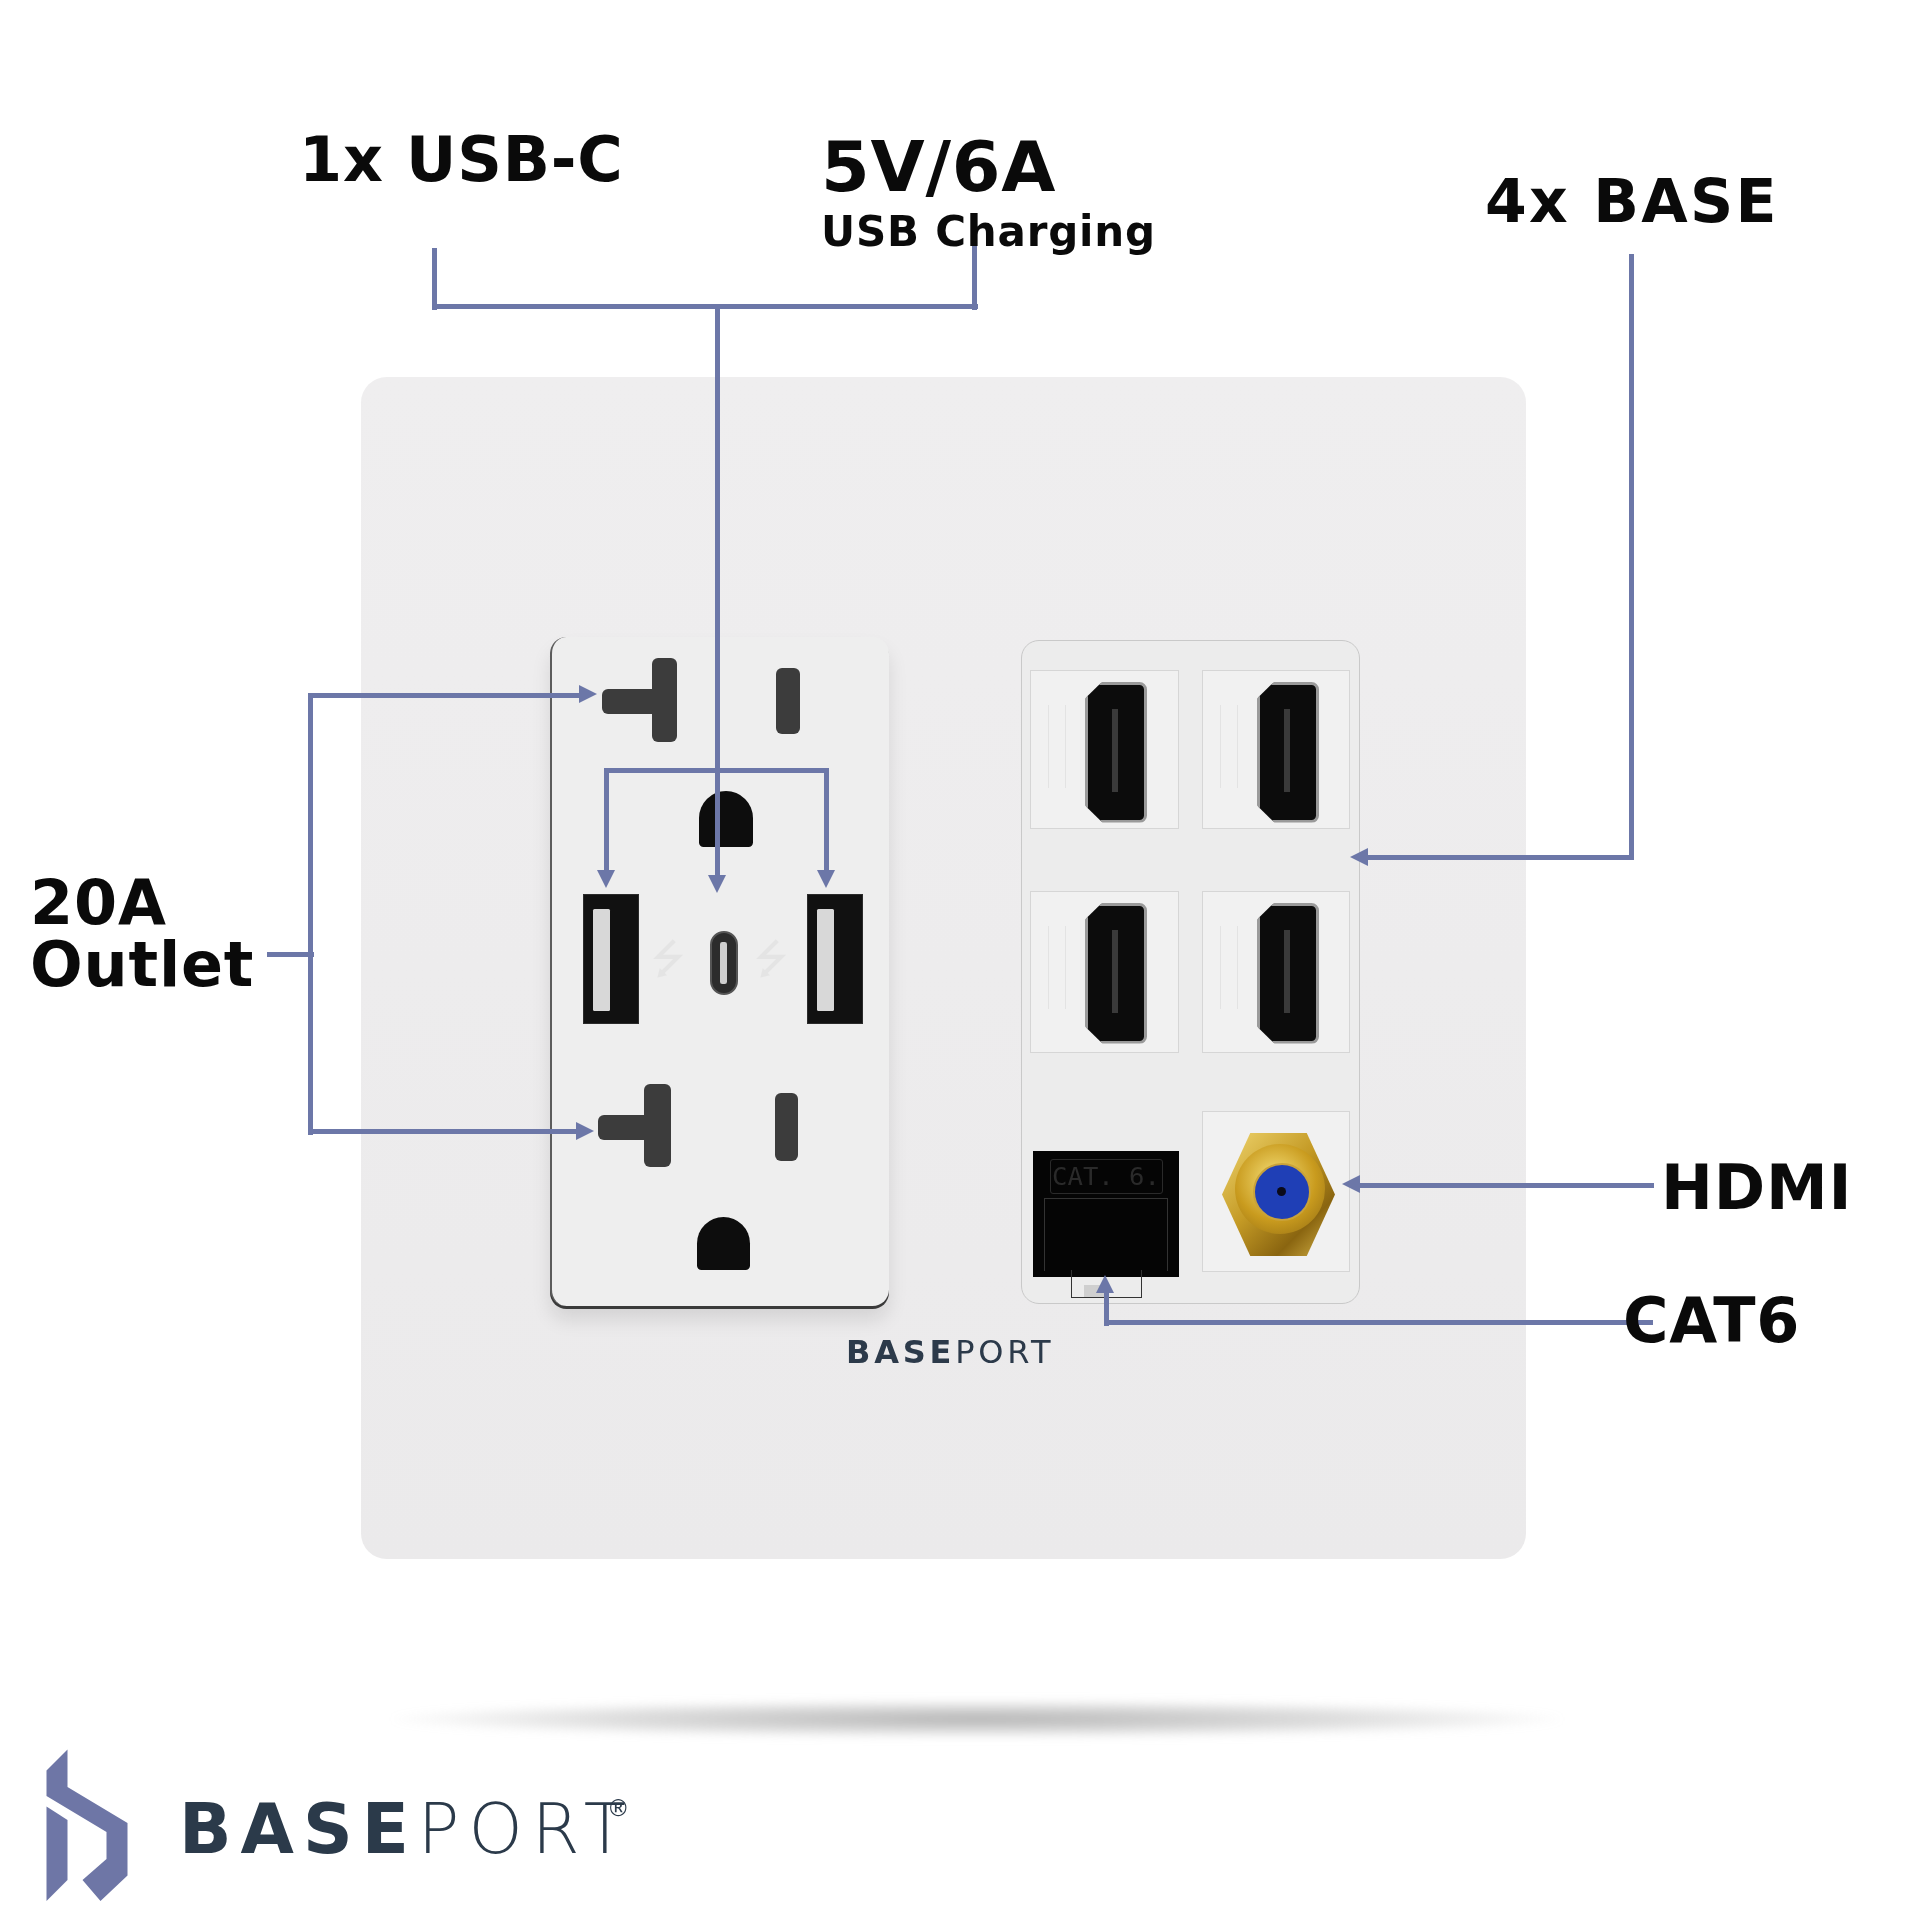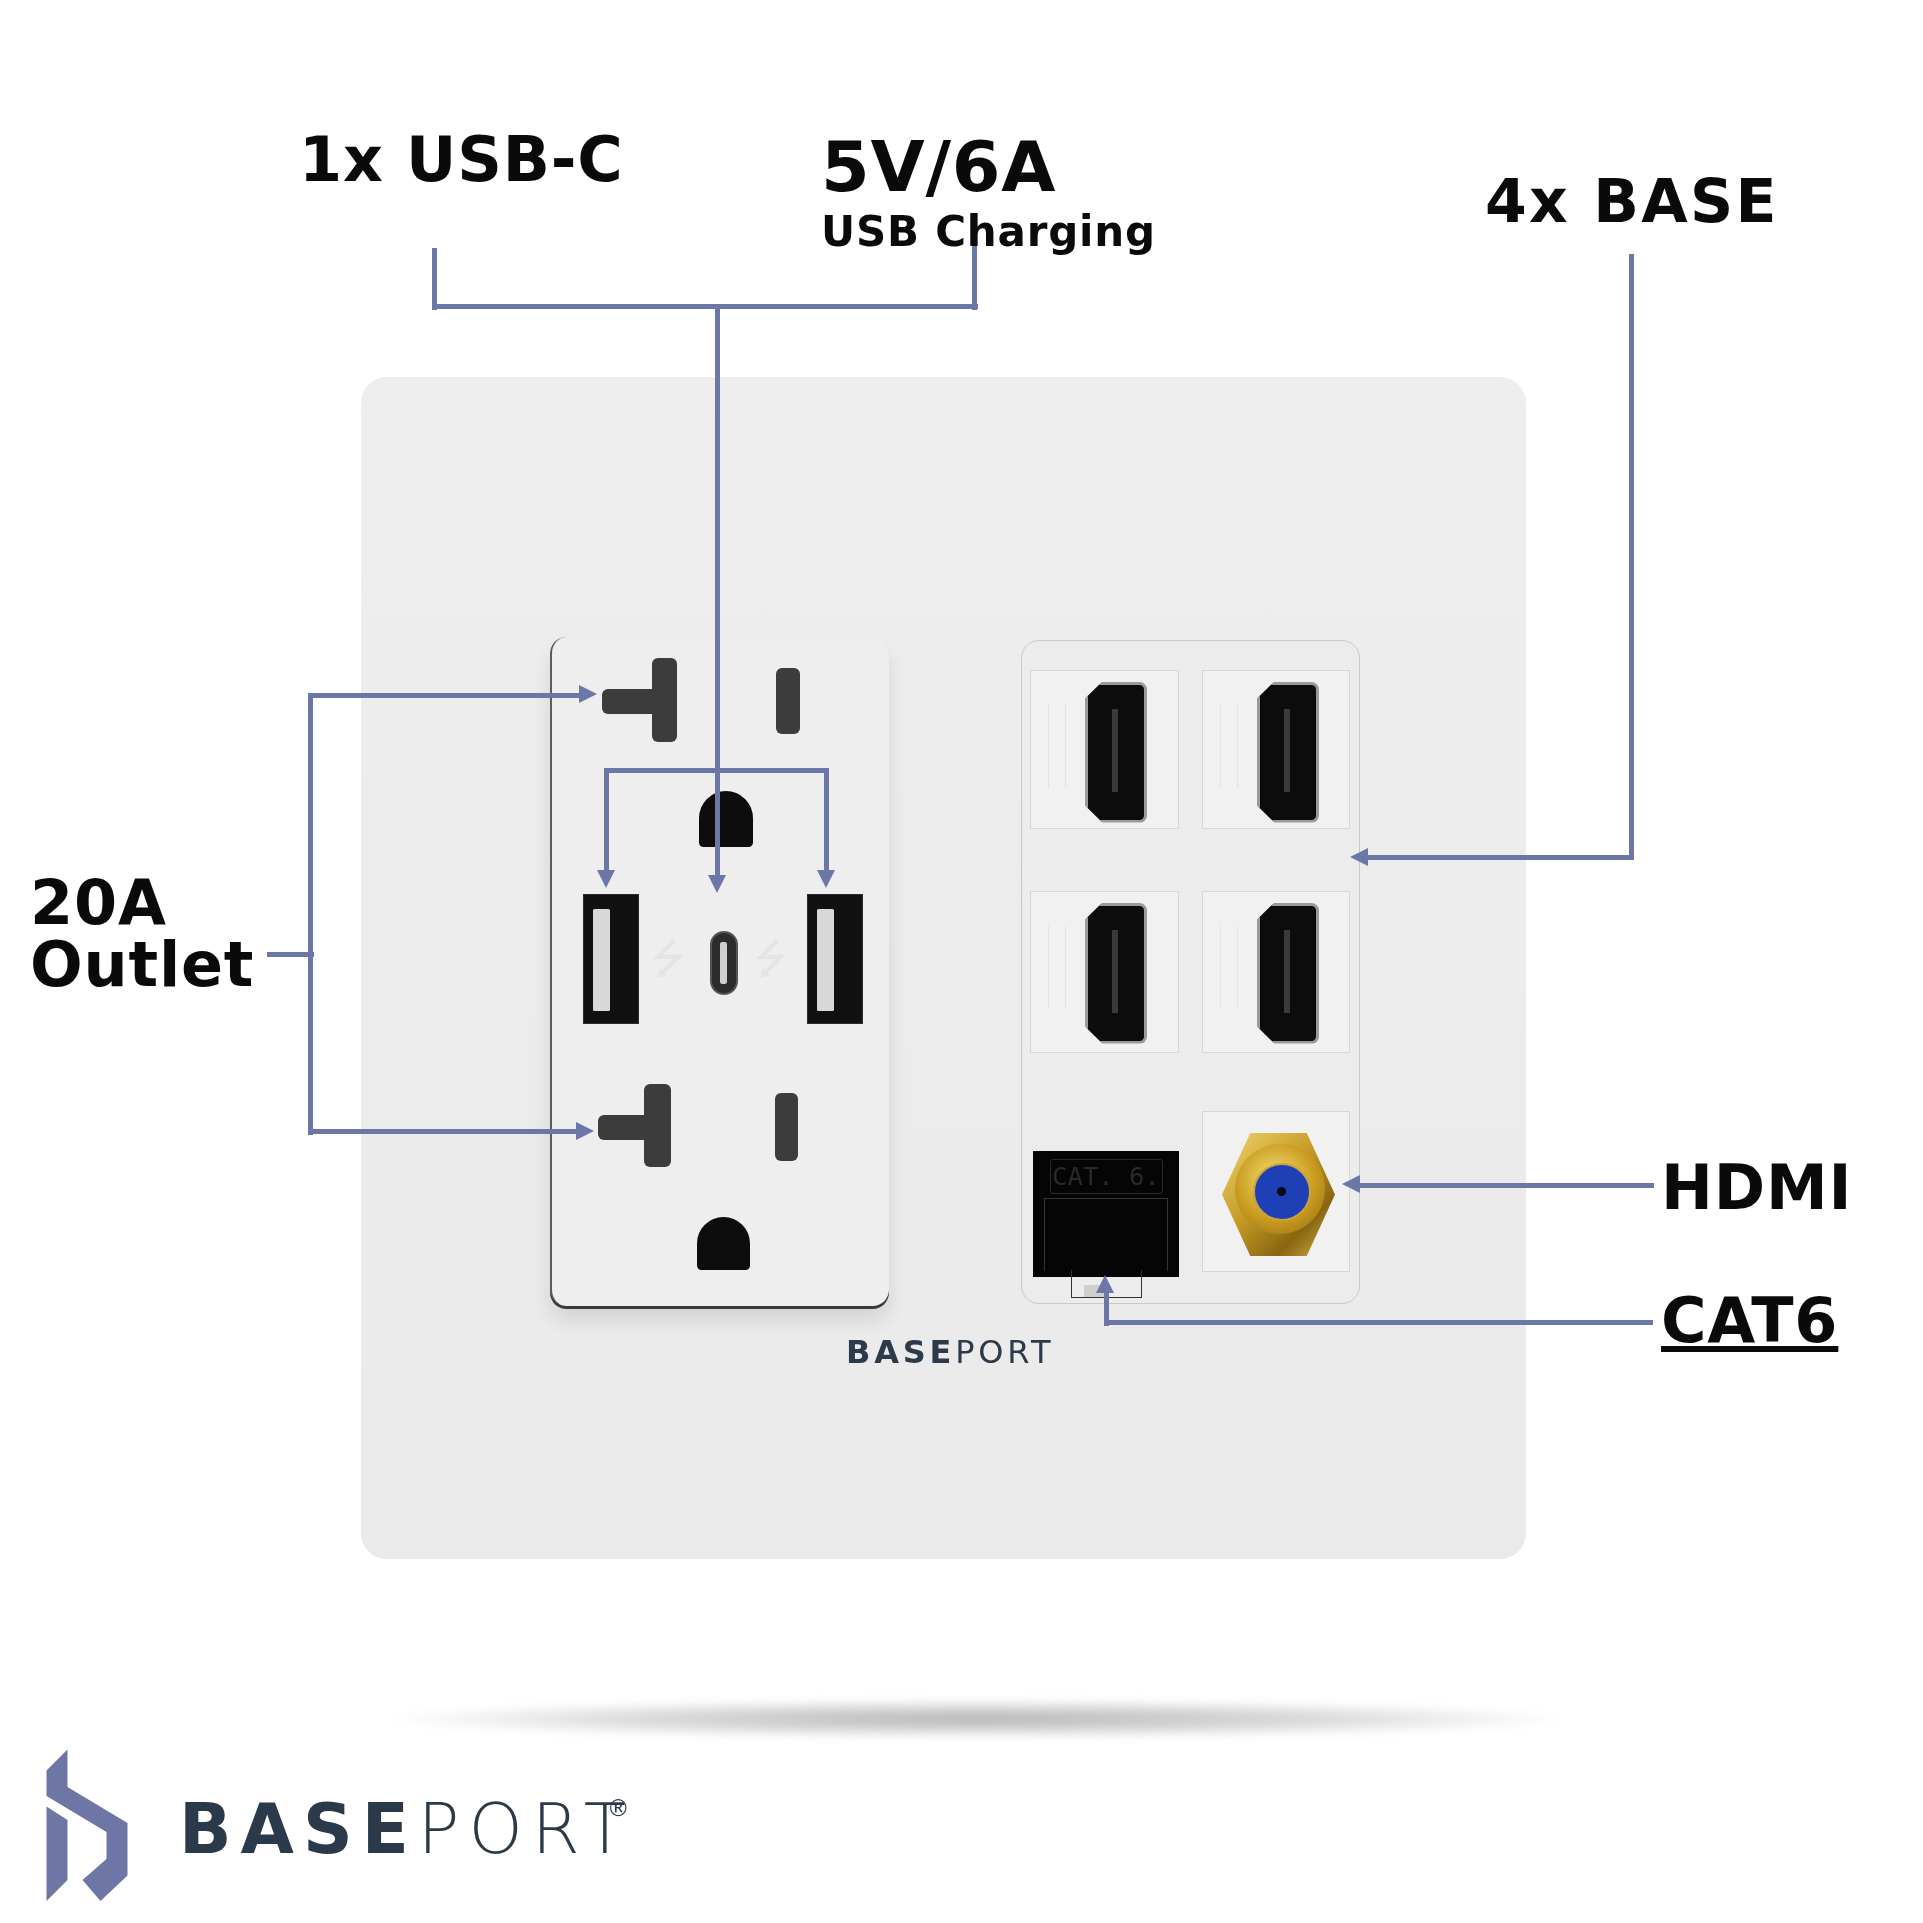--- a/index.html
+++ b/index.html
@@ -150,21 +150,21 @@
 <div class="label" style="left:821px;top:132px;">
   <div style="font-size:70px;">5V/6A</div>
   <div style="font-size:42px;margin-top:9px;">USB Charging</div>
 </div>
 <div class="label" style="left:1485px;top:171px;font-size:60px;letter-spacing:2.3px;">4x BASE</div>
 <div class="label" style="left:30px;top:872px;width:225px;text-align:left;font-size:62px;">
   <div>20A</div>
   <div>Outlet</div>
 </div>
 <div class="label" style="left:1661px;top:1157px;font-size:62px;">HDMI</div>
-<div class="label" style="left:1661px;top:1290px;font-size:62px;text-decoration:underline;">CAT6</div>
+<div class="label" style="left:1623px;top:1290px;font-size:62px;">CAT6</div>
 
 <svg class="abs" style="left:45px;top:1748px;" width="87" height="153" viewBox="0 0 116 204">
   <polygon points="2,30 30,2 30,52 110,100 110,170 74,204 50,176 82,148 82,112 2,64" fill="#6e76a6"></polygon>
   <polygon points="2,78 30,96 30,176 2,204" fill="#6e76a6"></polygon>
 </svg>
 <div class="brand-main"><span class="bold">BASE</span><span class="light">PORT</span></div>
 <div class="reg">®</div>
 
 
 </body></html>

